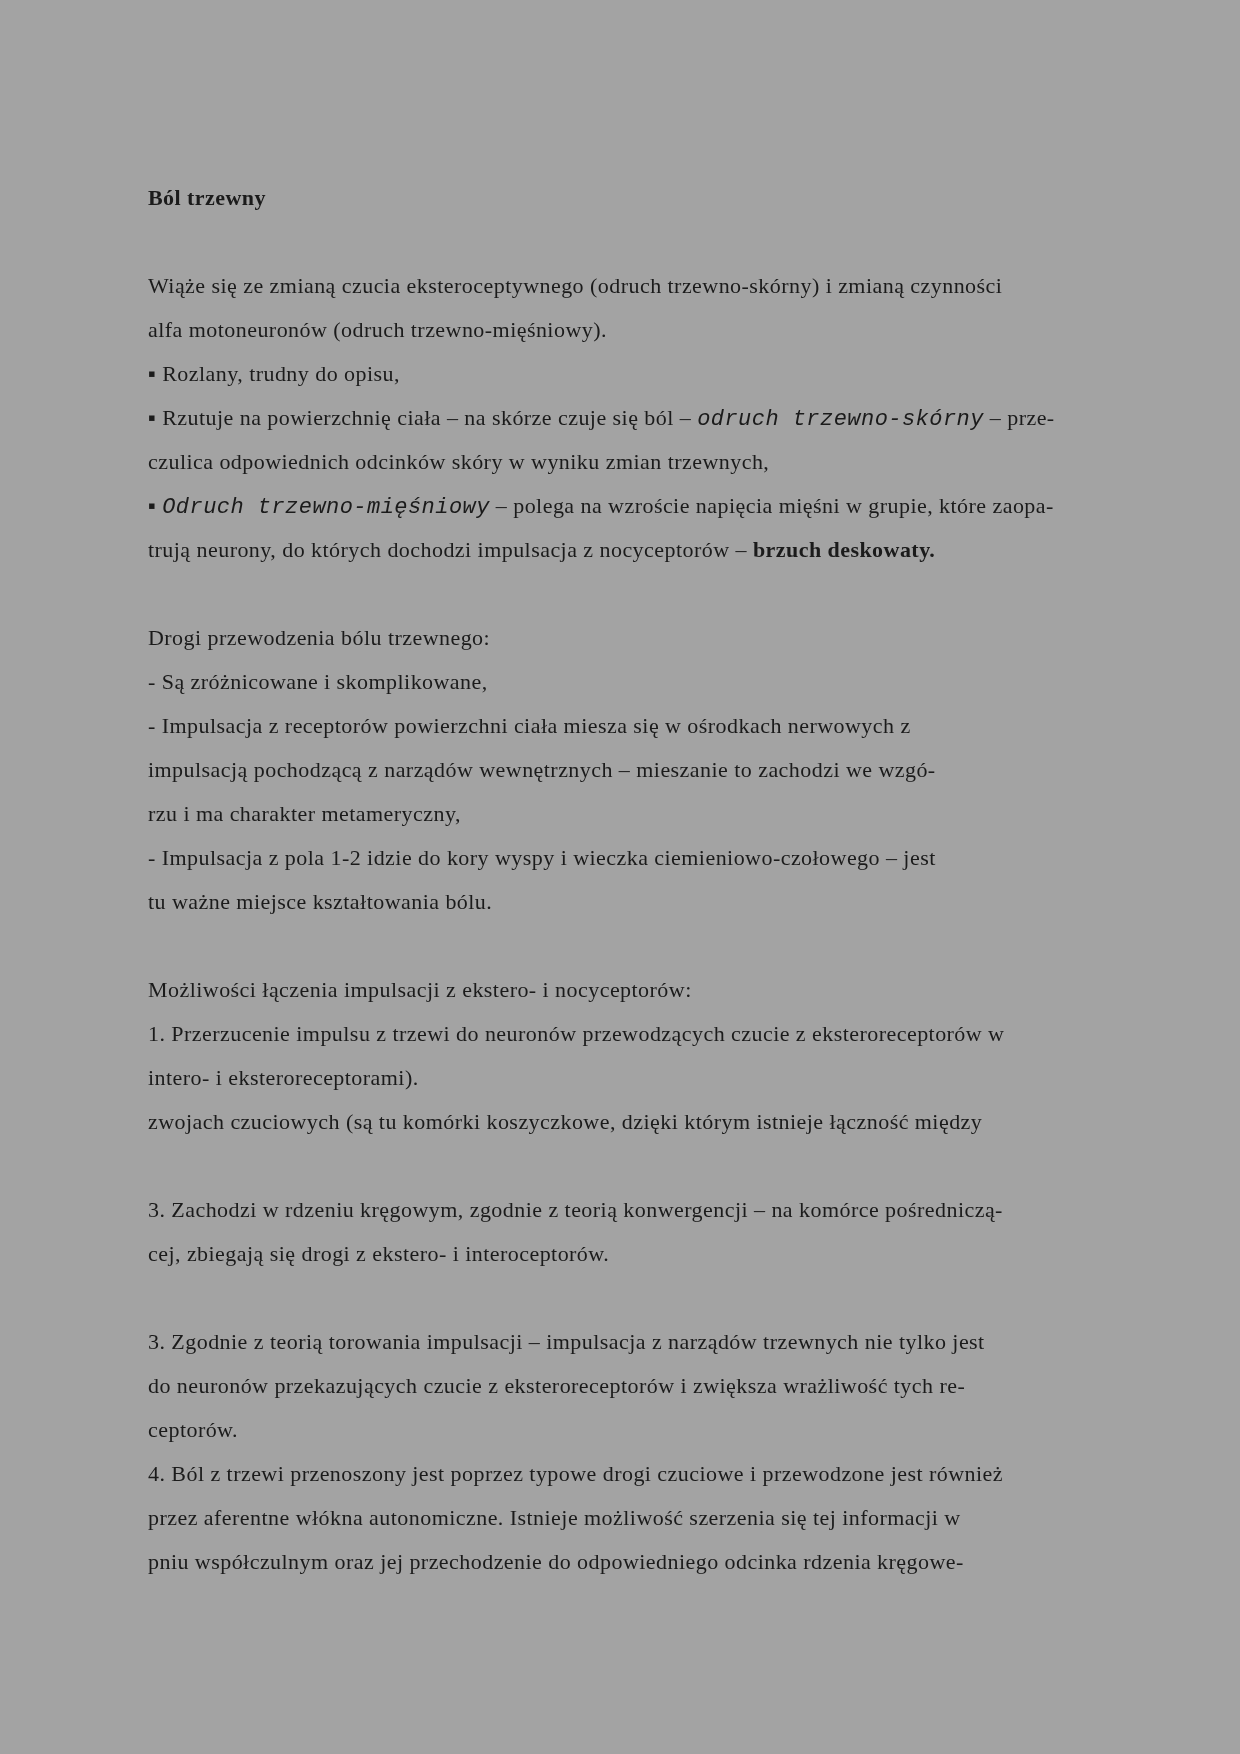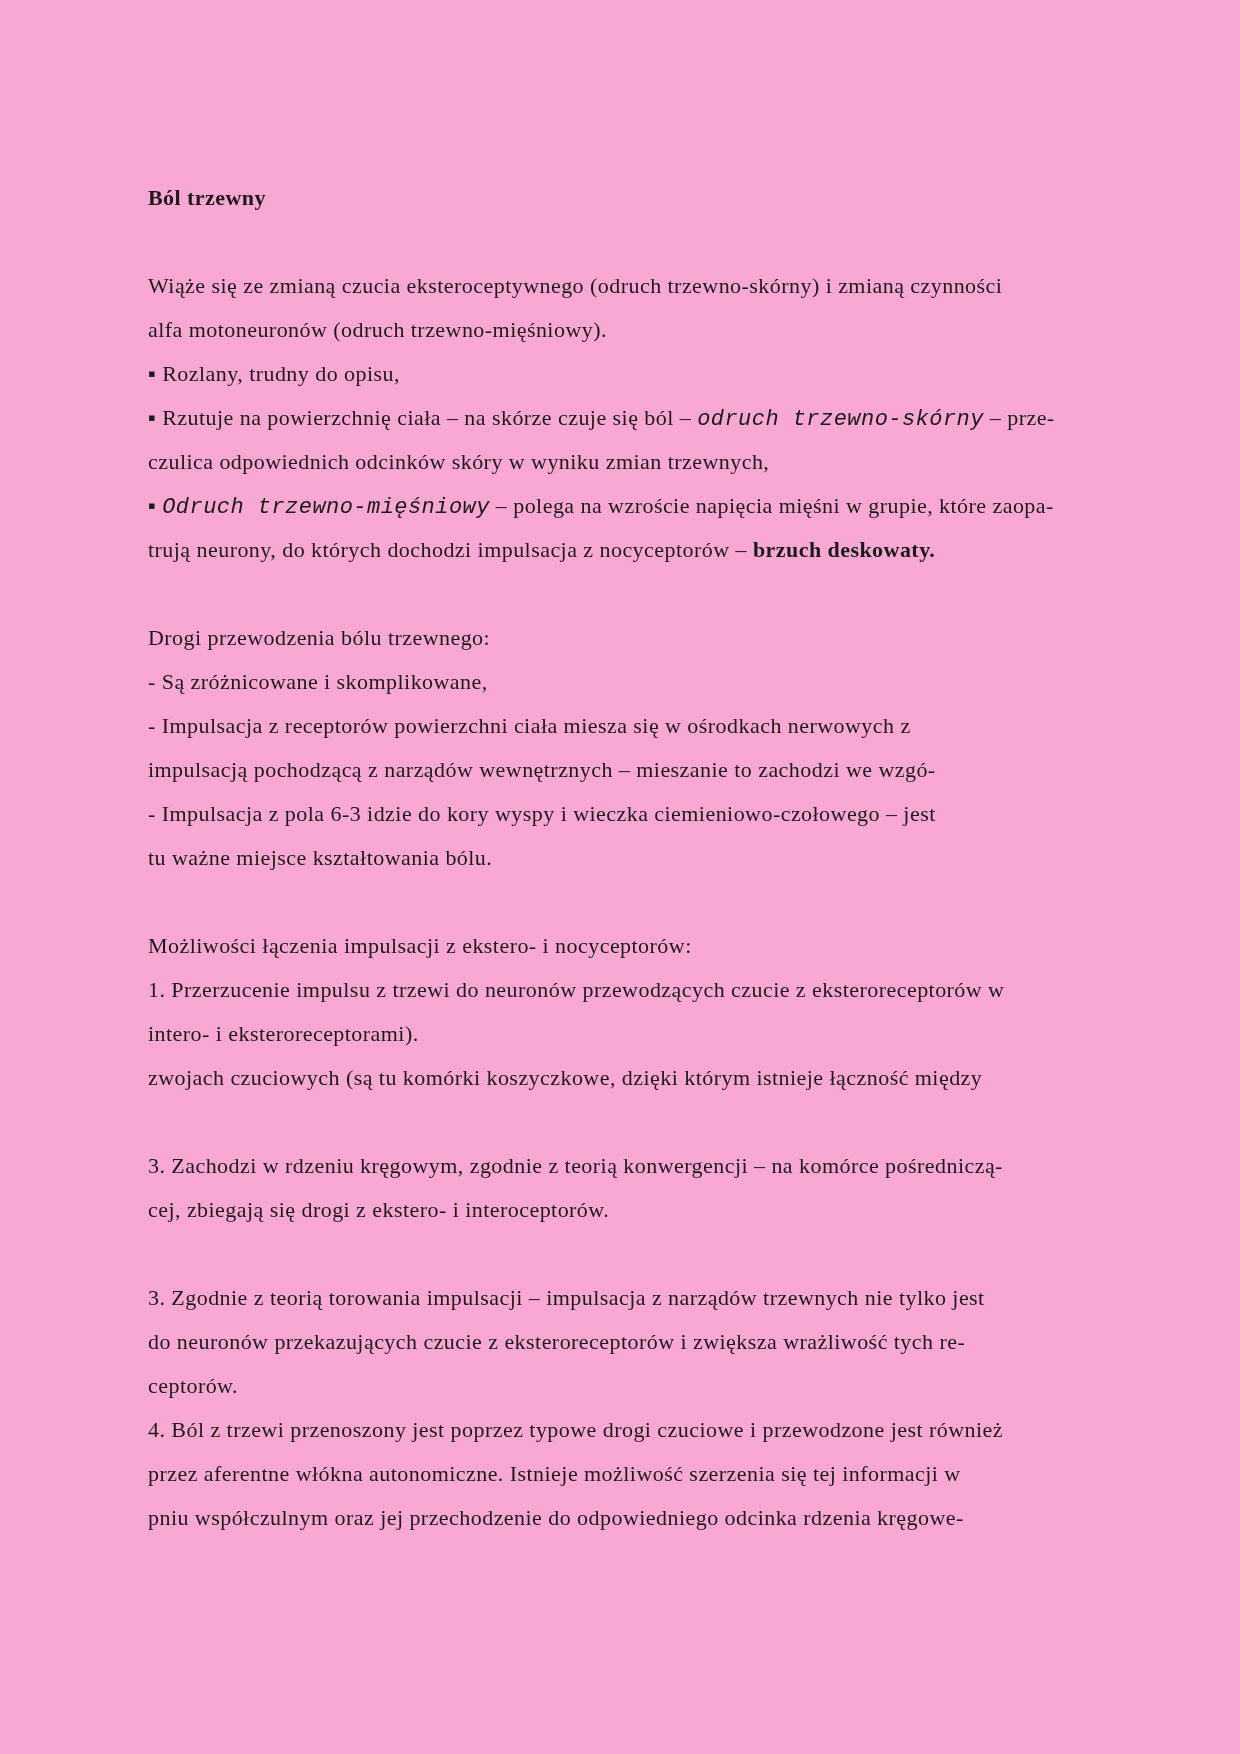--- a/index.html
+++ b/index.html
@@ -4,21 +4,21 @@
 <style>
   html, body {
     margin: 0;
     padding: 0;
     background: #ffffff;
   }
   .page {
     position: relative;
     width: 1240px;
     height: 1754px;
-    background: #f9a8d4;
+    background: #a3a3a3;
     overflow: hidden;
     font-family: "Liberation Serif", "DejaVu Serif", serif;
     color: #1b1b1b;
   }
   .content {
     position: absolute;
     left: 148px;
     top: 176px;
     width: 960px;
   }
@@ -45,21 +45,22 @@
       <div class="line"><span>alfa motoneuronów (odruch trzewno-mięśniowy).</span></div>
       <div class="line"><span>▪ Rozlany, trudny do opisu,</span></div>
       <div class="line"><span>▪ Rzutuje na powierzchnię ciała – na skórze czuje się ból – </span><span class="it">odruch trzewno-skórny</span><span> – prze-</span></div>
       <div class="line"><span>czulica odpowiednich odcinków skóry w wyniku zmian trzewnych,</span></div>
       <div class="line"><span>▪ </span><span class="it">Odruch trzewno-mięśniowy</span><span> –  polega na wzroście napięcia mięśni w grupie, które zaopa-</span></div>
       <div class="line"><span>trują neurony, do których dochodzi impulsacja z nocyceptorów – </span><span class="bd">brzuch deskowaty.</span></div>
       <div class="line gap"><span>Drogi przewodzenia bólu trzewnego:</span></div>
       <div class="line"><span>- Są zróżnicowane i skomplikowane,</span></div>
       <div class="line"><span>- Impulsacja z receptorów powierzchni ciała miesza się w ośrodkach nerwowych z</span></div>
       <div class="line"><span>impulsacją pochodzącą z narządów wewnętrznych – mieszanie to zachodzi we wzgó-</span></div>
-      <div class="line"><span>- Impulsacja z pola 6-3 idzie do kory wyspy i wieczka ciemieniowo-czołowego – jest</span></div>
+      <div class="line"><span>rzu i ma charakter metameryczny,</span></div>
+      <div class="line"><span>- Impulsacja z pola 1-2 idzie do kory wyspy i wieczka ciemieniowo-czołowego – jest</span></div>
       <div class="line"><span>tu ważne miejsce kształtowania bólu.</span></div>
       <div class="line gap"><span>Możliwości łączenia impulsacji z ekstero- i nocyceptorów:</span></div>
       <div class="line"><span>1. Przerzucenie impulsu z trzewi do neuronów przewodzących czucie z eksteroreceptorów w</span></div>
       <div class="line"><span>intero- i eksteroreceptorami).</span></div>
       <div class="line"><span>zwojach czuciowych (są tu komórki koszyczkowe, dzięki którym istnieje łączność między</span></div>
       <div class="line gap"><span>3. Zachodzi w rdzeniu kręgowym, zgodnie z teorią konwergencji – na komórce pośredniczą-</span></div>
       <div class="line"><span>cej, zbiegają się drogi z ekstero- i interoceptorów.</span></div>
       <div class="line gap"><span>3. Zgodnie z teorią torowania impulsacji – impulsacja z narządów trzewnych nie tylko jest</span></div>
       <div class="line"><span>do neuronów przekazujących czucie z eksteroreceptorów i zwiększa wrażliwość tych re-</span></div>
       <div class="line"><span>ceptorów.</span></div>

